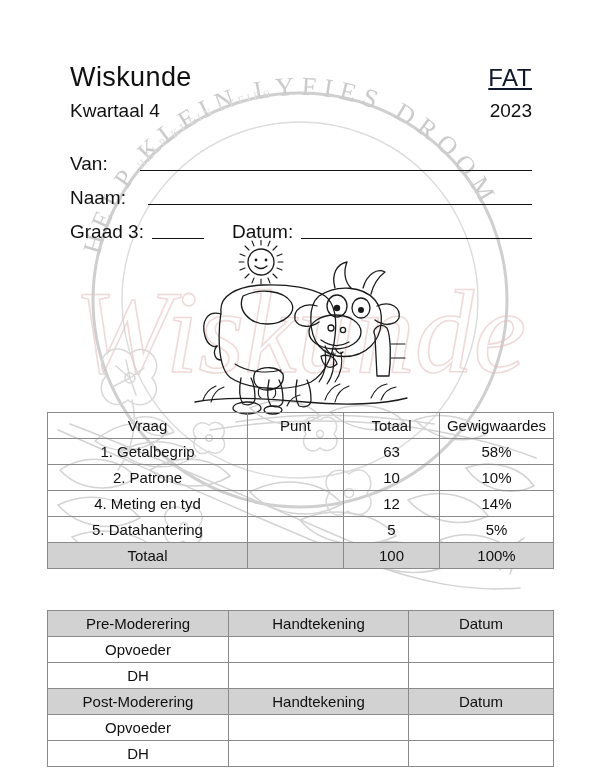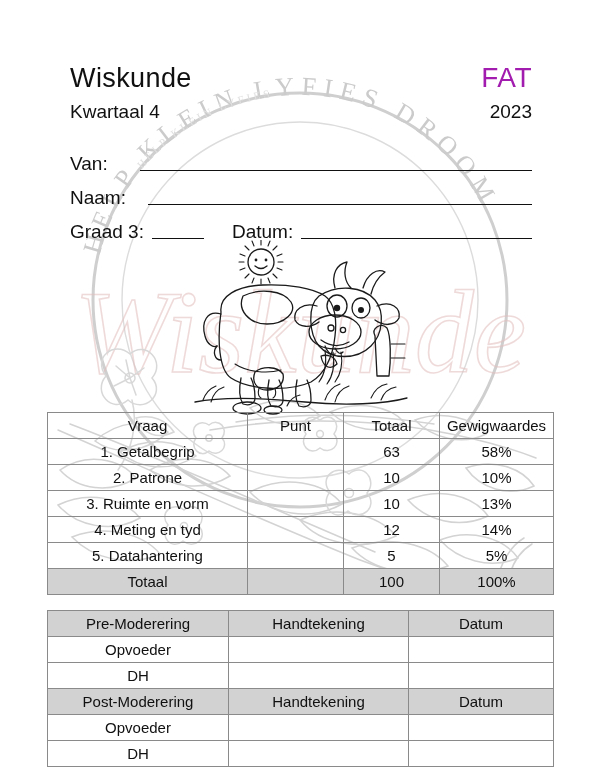--- a/index.html
+++ b/index.html
@@ -37,23 +37,24 @@
     justify-content: space-between;
     align-items: baseline;
   }
   .title-main {
     font-size: 27px;
     letter-spacing: .4px;
     color: #101010;
     font-weight: 400;
   }
   .title-right {
-    font-size: 28px;
-    color: #a21caf;
+    font-size: 24px;
+    color: #0f172a;
     letter-spacing: .5px;
+    text-decoration: underline;
   }
   .sub-left {
     font-size: 19px;
     color: #101010;
     margin-top: 7px;
   }
   .sub-right {
     font-size: 19px;
     color: #101010;
     margin-top: 7px;
@@ -341,26 +342,20 @@
           <td class="c-center">63</td>
           <td class="c-center">58%</td>
         </tr>
         <tr>
           <td class="c-left">2. Patrone</td>
           <td class="c-center"></td>
           <td class="c-center">10</td>
           <td class="c-center">10%</td>
         </tr>
         <tr>
-          <td class="c-left">3. Ruimte en vorm</td>
-          <td class="c-center"></td>
-          <td class="c-center">10</td>
-          <td class="c-center">13%</td>
-        </tr>
-        <tr>
           <td class="c-left">4. Meting en tyd</td>
           <td class="c-center"></td>
           <td class="c-center">12</td>
           <td class="c-center">14%</td>
         </tr>
         <tr>
           <td class="c-left">5. Datahantering</td>
           <td class="c-center"></td>
           <td class="c-center">5</td>
           <td class="c-center">5%</td>

